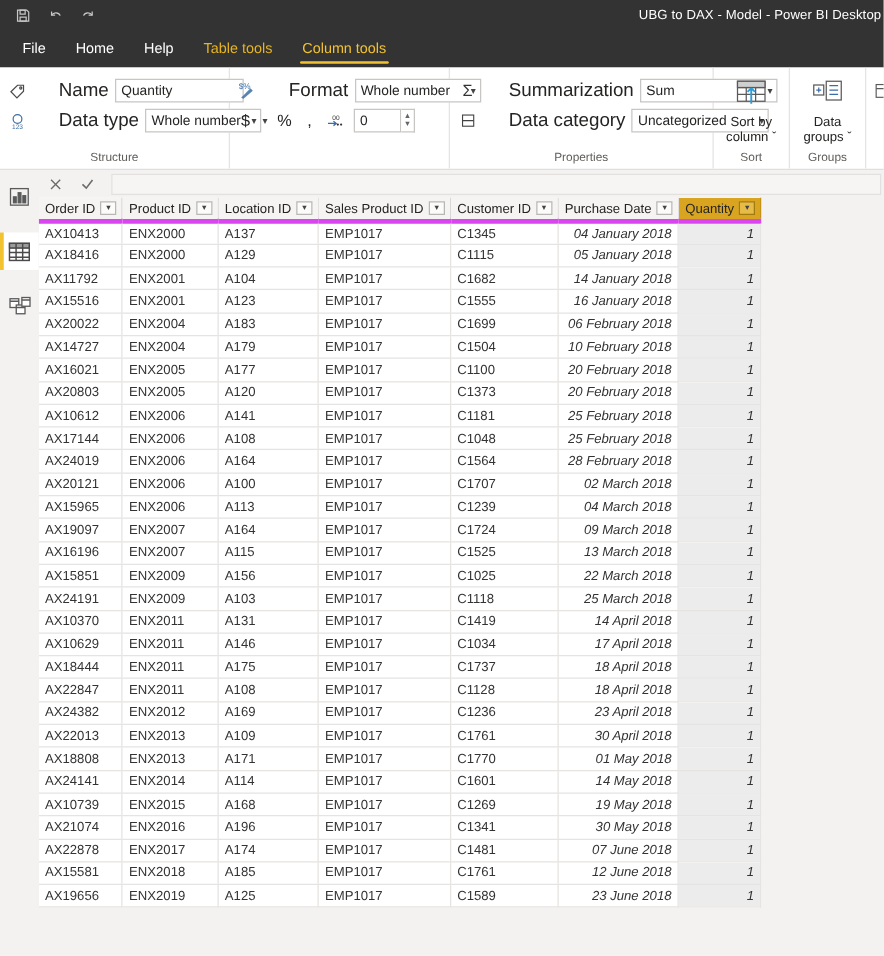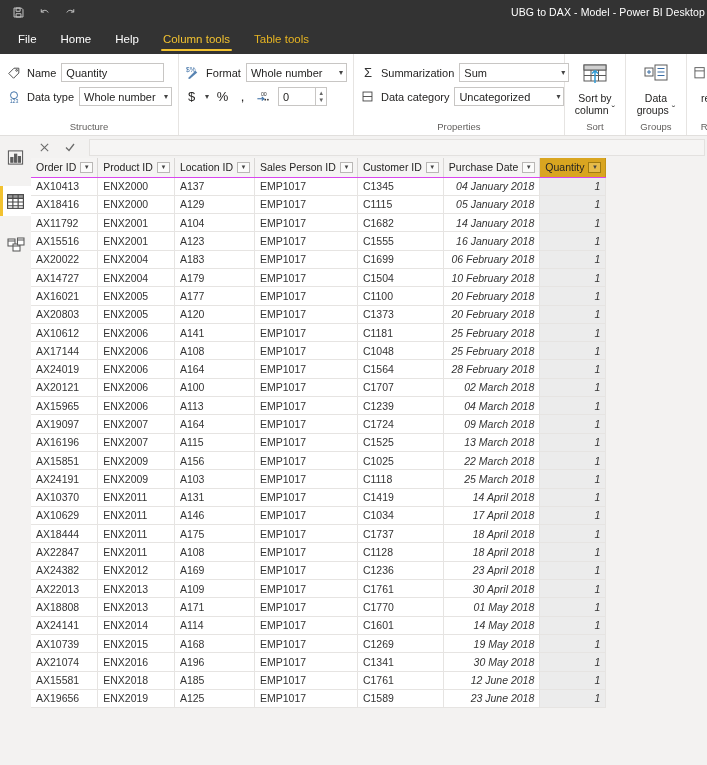--- a/index.html
+++ b/index.html
@@ -72,21 +72,21 @@
   }
 
   .field-rows { display: flex; flex-direction: column; gap: 5px; padding-top: 5px; }
   .field-row { display: flex; align-items: center; gap: 5px; }
   .field-icon {
     width: 16px; height: 16px; flex: none;
     display: flex; align-items: center; justify-content: center;
     color: #3b6ea5;
   }
   .field-label {
-    font-size: 11px; color: #252423; white-space: nowrap;
+    font-size: 15px; color: #252423; white-space: nowrap; margin-left: 20px;
   }
   .ctl {
     height: 19px; border: 1px solid #c8c6c4; background: #fff;
     font-size: 11px; color: #252423;
     display: flex; align-items: center;
     padding: 0 4px; white-space: nowrap; overflow: hidden;
   }
   .ctl.combo { justify-content: space-between; padding-right: 3px; }
   .ctl .caret { color: #444; font-size: 8px; margin-left: 4px; }
   .fmt-btn {
@@ -150,21 +150,21 @@
   table.grid {
     border-collapse: collapse;
     table-layout: fixed;
     font-size: 10.5px;
     background: #ffffff;
   }
   table.grid th {
     height: 19px;
     background: #f5f4f3;
     border-right: 1px solid #d9d7d5;
-    border-bottom: 1px solid #d946ef;
+    border-bottom: 4px solid #d946ef;
     color: #252423; font-weight: normal;
     padding: 0 4px 0 5px;
     text-align: left; white-space: nowrap;
     position: relative;
   }
   table.grid th .hdr {
     display: flex; align-items: center; justify-content: space-between; gap: 4px;
   }
   table.grid th.sel {
     background: #d9a520; border-right-color: #c29317;
@@ -217,22 +217,22 @@
       </svg>
     </div>
   </div>
   <div class="title-text">UBG to DAX - Model - Power BI Desktop</div>
 </div>
 
 <div class="tabstrip">
   <div class="tab">File</div>
   <div class="tab">Home</div>
   <div class="tab">Help</div>
+  <div class="tab contextual">Table tools</div>
   <div class="tab contextual active">Column tools</div>
-  <div class="tab contextual">Table tools</div>
 </div>
 
 <div class="ribbon">
 
   <div class="rgroup" style="width:184px;">
     <div class="rgroup-body">
       <div class="field-rows">
         <div class="field-row">
           <span class="field-icon">
             <svg width="14" height="14" viewBox="0 0 16 16" fill="none" stroke="#4a4a4a" stroke-width="1.1">
@@ -443,21 +443,21 @@
             </span>
         </th>
         <th class="c2">
           <span class="hdr">
               <span>Location ID</span>
           <span class="filter-btn">▼</span>
             </span>
         </th>
         <th class="c3">
           <span class="hdr">
-              <span>Sales Person ID</span>
+              <span>Sales Product ID</span>
           <span class="filter-btn">▼</span>
             </span>
         </th>
         <th class="c4">
           <span class="hdr">
               <span>Customer ID</span>
           <span class="filter-btn">▼</span>
             </span>
         </th>
         <th class="c5">
@@ -712,20 +712,29 @@
         <tr>
           <td class="c0">AX21074</td>
           <td class="c1">ENX2016</td>
           <td class="c2">A196</td>
           <td class="c3">EMP1017</td>
           <td class="c4">C1341</td>
           <td class="c5 date">30 May 2018</td>
           <td class="c6 qty">1</td>
         </tr>
         <tr>
+          <td class="c0">AX22878</td>
+          <td class="c1">ENX2017</td>
+          <td class="c2">A174</td>
+          <td class="c3">EMP1017</td>
+          <td class="c4">C1481</td>
+          <td class="c5 date">07 June 2018</td>
+          <td class="c6 qty">1</td>
+        </tr>
+        <tr>
           <td class="c0">AX15581</td>
           <td class="c1">ENX2018</td>
           <td class="c2">A185</td>
           <td class="c3">EMP1017</td>
           <td class="c4">C1761</td>
           <td class="c5 date">12 June 2018</td>
           <td class="c6 qty">1</td>
         </tr>
         <tr>
           <td class="c0">AX19656</td>

